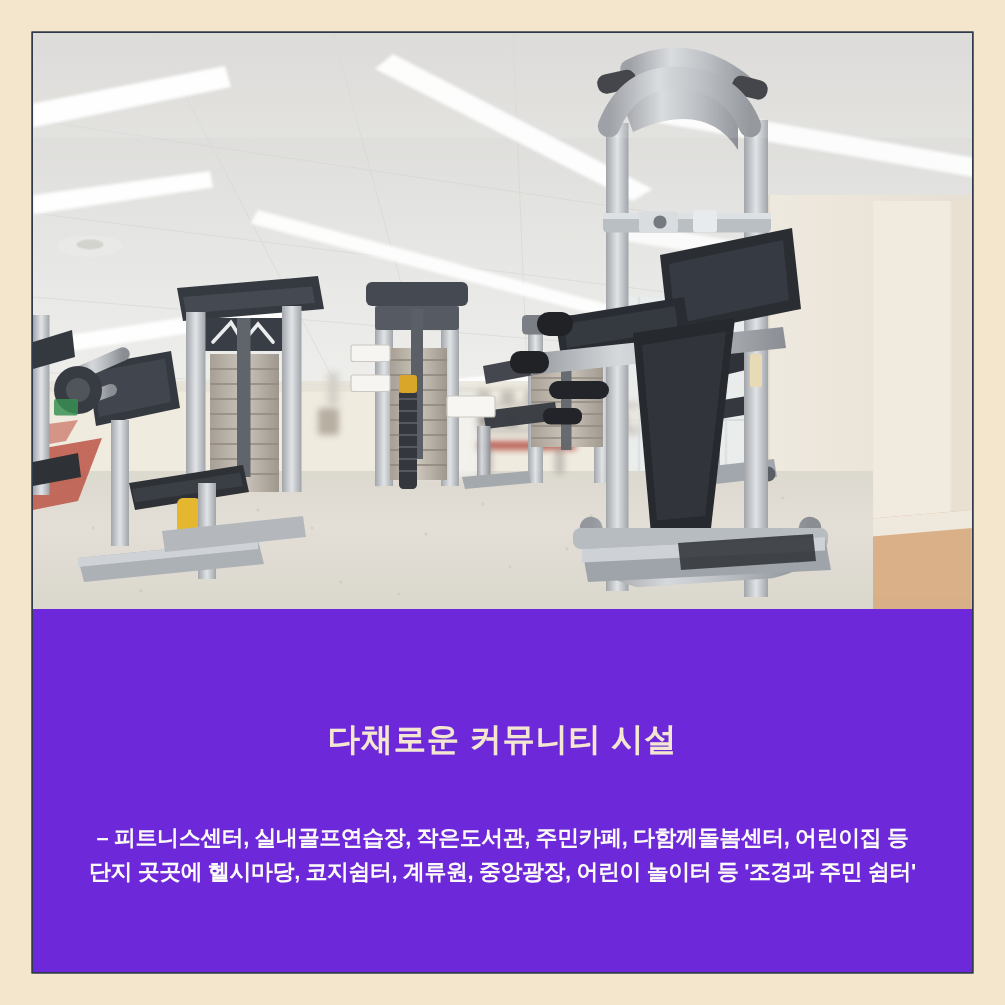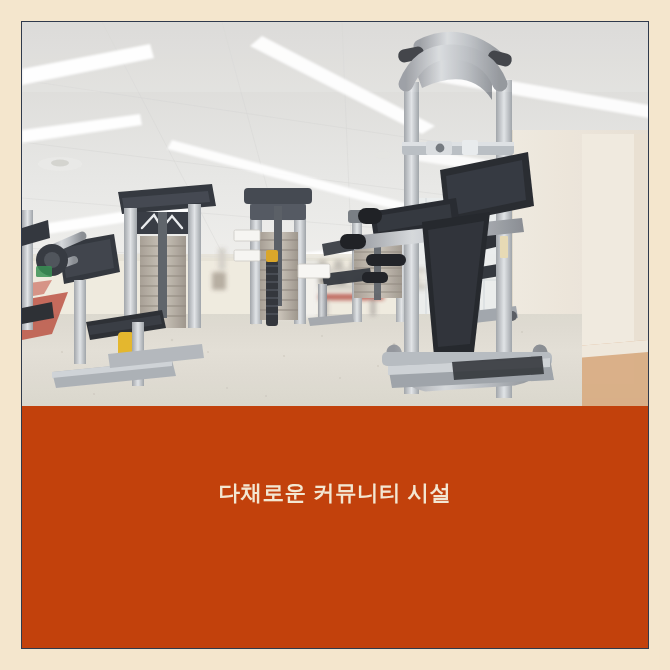--- a/index.html
+++ b/index.html
@@ -39,21 +39,21 @@
   }
   #photo-svg { display: block; width: 100%; height: 100%; }
 
   
   #caption {
     position: absolute;
     left: 0;
     top: 384px;
     right: 0;
     bottom: 0;
-    background: #c2410c;
+    background: #6d28d9;
     text-align: center;
   }
   #caption-title {
     margin: 0;
     padding: 0;
     position: absolute;
     top: 75px;
     left: 0;
     right: 0;
     font-size: 21.5px;
@@ -399,15 +399,17 @@
 
       <rect x="14" y="244" width="16" height="11" rx="1.5" fill="#2f8a4b" opacity="0.85"></rect>
 
       <rect x="0" y="0" width="626" height="384" fill="#ffffff" opacity="0.05"></rect>
       <rect x="0" y="0" width="626" height="70" fill="#ffffff" opacity="0.10"></rect>
     </svg>
   </div>
 
   <div id="caption">
     <h2 id="caption-title">다채로운 커뮤니티 시설</h2>
+    <p id="caption-body">– 피트니스센터, 실내골프연습장, 작은도서관, 주민카페, 다함께돌봄센터, 어린이집 등
+단지 곳곳에 헬시마당, 코지쉼터, 계류원, 중앙광장, 어린이 놀이터 등 '조경과 주민 쉼터'</p>
   </div>
 
 </div>
 
 </body></html>

